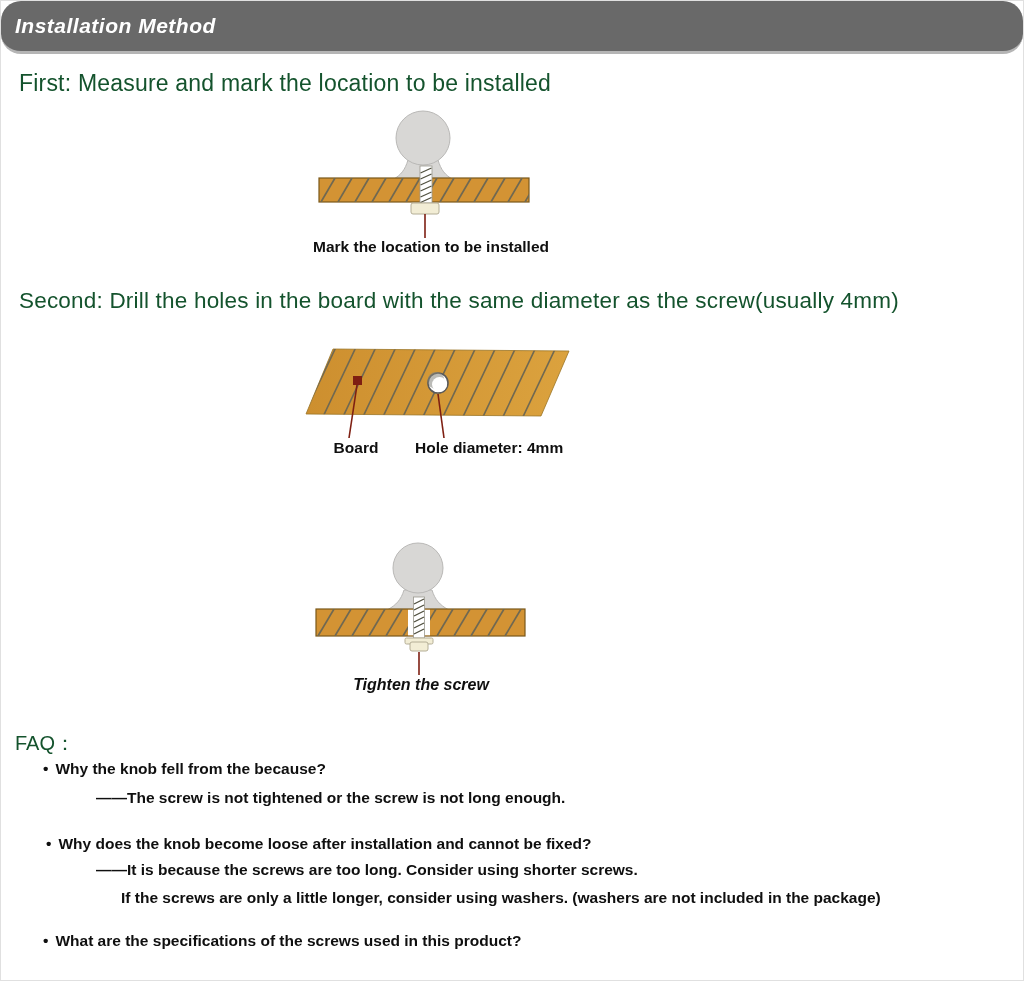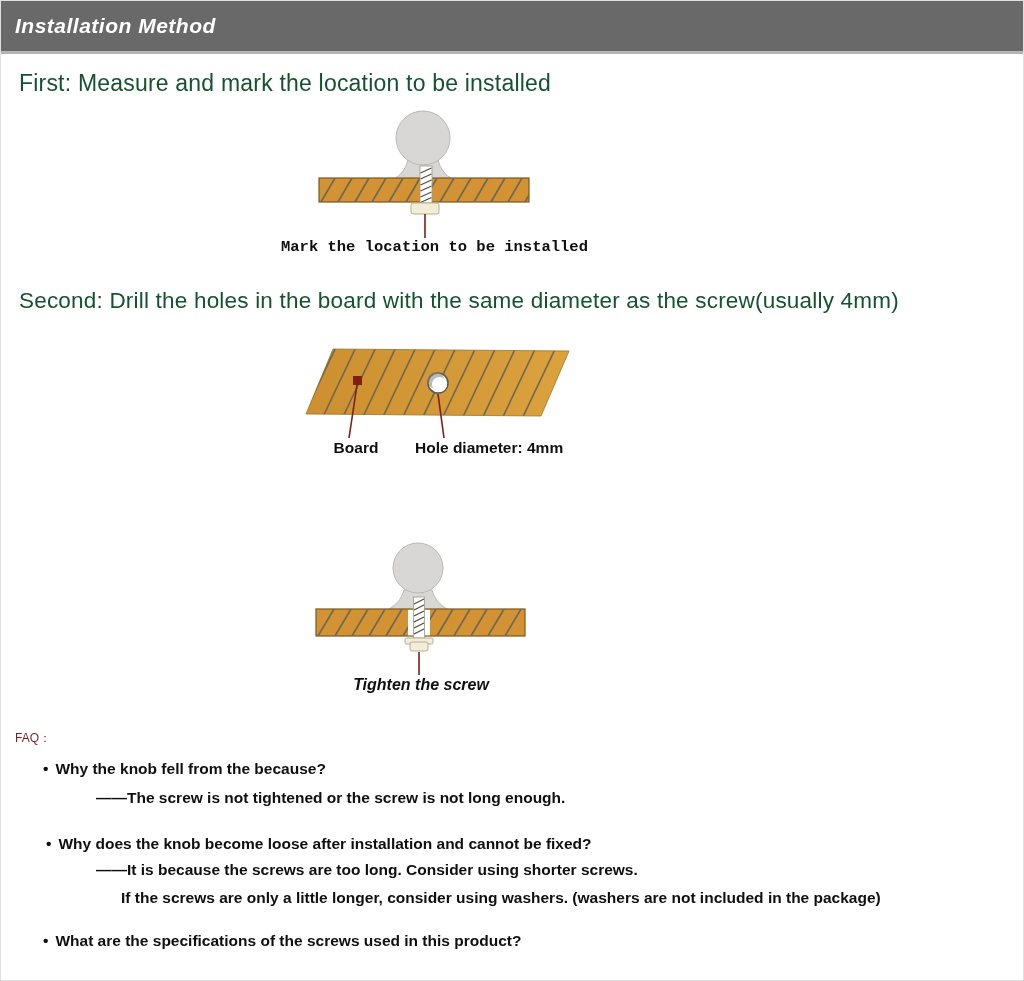--- a/index.html
+++ b/index.html
@@ -11,21 +11,21 @@
     box-sizing:border-box;
     font-family:"Liberation Sans","DejaVu Sans",sans-serif;
     color:#111;
     overflow:hidden;
   }
   .titlebar{
     position:absolute;left:0;top:0;width:100%;height:50px;
     background:#696969;
     border-bottom:3px solid #b5b5b5;
     box-sizing:content-box;
-    display:flex;align-items:center;
+    display:flex;align-items:center;border-radius:20px;
   }
   .titlebar .title{
     margin-left:14px;
     color:#ffffff;
     font-size:21px;
     font-weight:bold;
     font-style:italic;
     letter-spacing:0.5px;
   }
   .step-heading{
@@ -44,21 +44,21 @@
     position:absolute;
     font-size:15.5px;
     font-weight:bold;
     color:#0f0f0f;
     white-space:nowrap;
   }
   .cap.center{text-align:center;}
   .cap.italic{font-style:italic;}
   .faq-label{
     position:absolute;left:14px;top:729px;
-    font-size:12px;font-weight:400;color:#7f1d1d;
+    font-size:20px;font-weight:400;color:#14532d;
   }
   .faq-row{
     position:absolute;
     font-size:15.5px;font-weight:bold;color:#0f0f0f;
     white-space:nowrap;
   }
   .faq-row .bullet{display:inline-block;margin-right:7px;}
 </style>
 </head>
 <body>
@@ -107,21 +107,21 @@
         <line x1="419.5" y1="184" x2="430.5" y2="179"></line>
         <line x1="419.5" y1="190" x2="430.5" y2="185"></line>
         <line x1="419.5" y1="196" x2="430.5" y2="191"></line>
         <line x1="419.5" y1="201.5" x2="430.5" y2="196.5"></line>
       </g>
       <rect x="410" y="202" width="28" height="11" rx="2" fill="#f2edd5" stroke="#b4ae96" stroke-width="1"></rect>
     </g>
 
     <line x1="424" y1="213" x2="424" y2="237" stroke="#7e1f12" stroke-width="1.6"></line>
   </svg>
-  <div class="cap center" style="left:280px;top:237px;width:300px;font-family:Liberation Mono, monospace;">Mark the location to be installed</div>
+  <div class="cap center" style="left:280px;top:237px;width:300px;">Mark the location to be installed</div>
 
   <div class="step-heading" id="h2">Second: Drill the holes in the board with the same diameter as the screw(usually 4mm)</div>
 
   <svg class="illus" style="left:280px;top:338px;" width="320" height="102" viewBox="280 338 320 102">
     <defs>
       <linearGradient id="grad2" x1="0" y1="0" x2="1" y2="0">
         <stop offset="0" stop-color="#cd8f2f"></stop>
           <stop offset="1" stop-color="#dba23e"></stop>
       </linearGradient>
       <clipPath id="clipPara">

